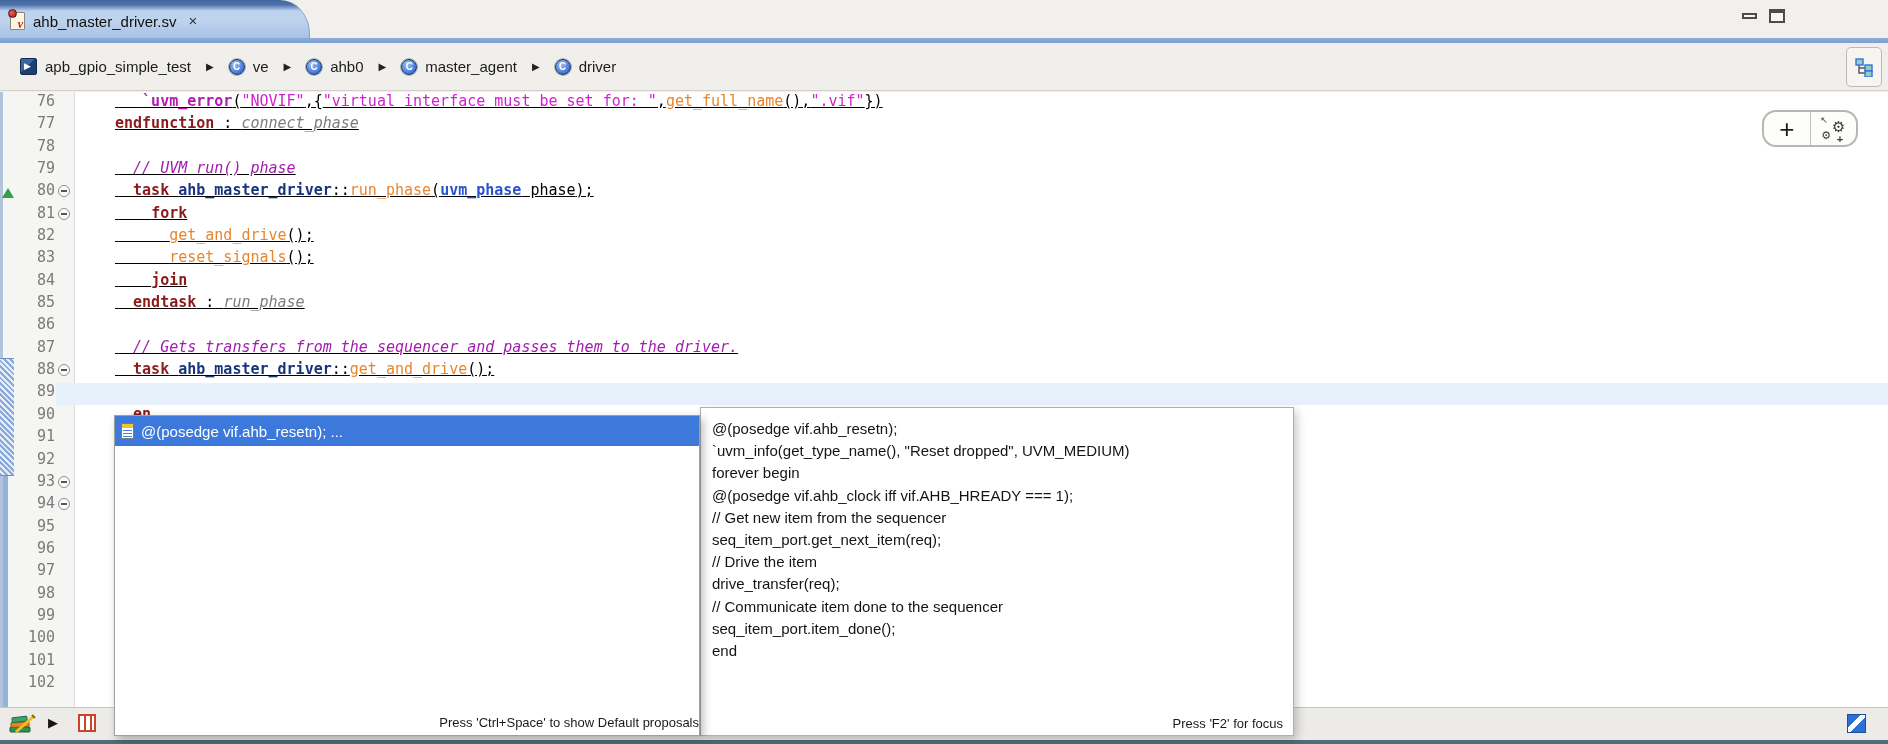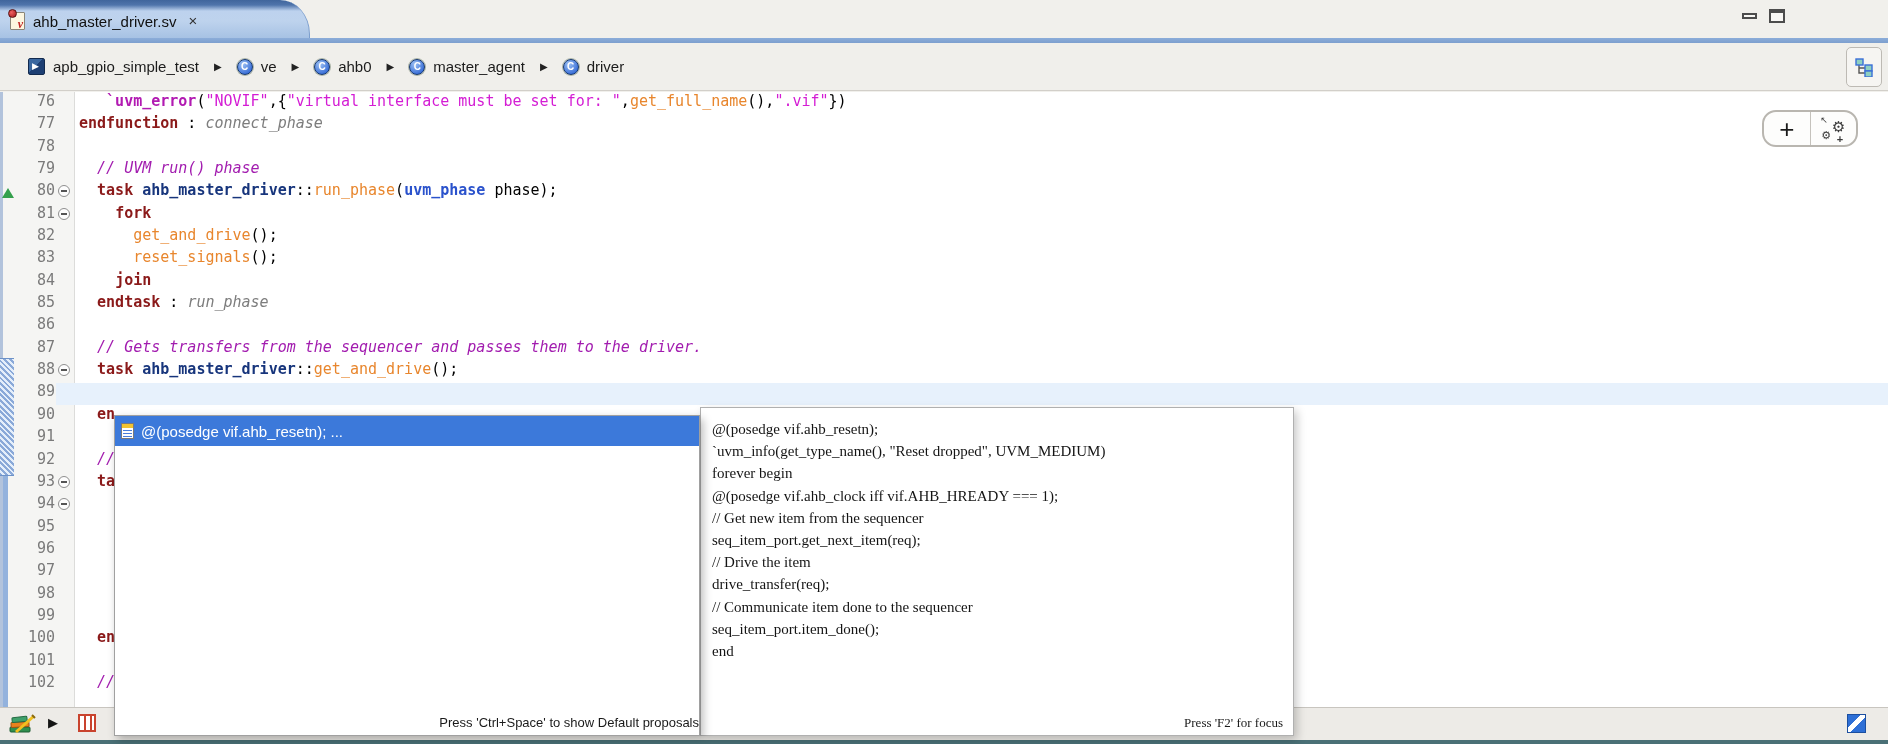--- a/index.html
+++ b/index.html
@@ -17,21 +17,21 @@
     background:radial-gradient(circle at 35% 35%, #f06060, #a01818); border:1px solid #5a1010; }
   .fileicon::after { content:"v"; position:absolute; right:1px; bottom:-3px; color:#c22424; font:italic bold 12px "Liberation Serif", serif; }
   .tabtitle { font-size:15px; color:#101010; }
   .tabclose { font-size:15px; color:#333; margin-left:4px; cursor:pointer; line-height:14px; }
   .minbtn { position:absolute; left:1742px; top:13px; width:15px; height:6px; border:2px solid #4c4c4c; background:#f8f7f4; }
   .maxbtn { position:absolute; left:1769px; top:9px; width:16px; height:14px; border:2px solid #4c4c4c; border-top-width:4px; background:#f8f7f4; }
   .keyline { position:absolute; left:0; top:38px; width:1888px; height:5px; background:linear-gradient(#8cadd9,#7d9fce); }
 
   
   .breadcrumb { position:absolute; left:0; top:43px; width:1888px; height:48px; background:#f0efeb;
-    border-bottom:1px solid #d2cfc9; display:flex; align-items:center; padding-left:28px; }
+    border-bottom:1px solid #d2cfc9; display:flex; align-items:center; padding-left:20px; }
   .crumb { display:flex; align-items:center; gap:8px; cursor:pointer; }
   .crumb-label { font-size:15px; color:#1c1c1c; }
   .crumb-sep { font-size:10px; color:#222; margin:0 15px; }
   .icon-module { position:relative; width:17px; height:17px; border-radius:2px; border:1px solid #122a4e;
     background:linear-gradient(135deg,#3a679f 0 45%,#1d3f73 45%); }
   .icon-module::after { content:"▶"; position:absolute; left:3px; top:2px; font-size:9px; color:#fff; }
   .icon-class { width:16px; height:16px; border-radius:50%; border:1px solid #16386e; color:#fff;
     background:radial-gradient(circle at 35% 30%, #9cc0f2, #3a6fd8 75%);
     display:flex; align-items:center; justify-content:center; font-size:10px; font-weight:bold;
     box-shadow:0 0 0 1px rgba(40,70,40,.35); }
@@ -45,21 +45,21 @@
   .frame-stripe { position:absolute; left:0; top:0; width:3px; height:615px; background:#b2c3dc; }
   .hatch { position:absolute; left:0; top:266px; width:14px; height:118px;
     background:repeating-linear-gradient(45deg,#8aa9d8 0 2px,#e4eefa 2px 4px);
     border-top:1px solid #6d92c8; border-bottom:1px solid #6d92c8; }
   .range-bar { position:absolute; left:3px; top:384px; width:5px; height:231px; background:#93b2dd; }
   .edit-marker { position:absolute; left:2px; top:96px; width:0; height:0;
     border-left:6px solid transparent; border-right:6px solid transparent; border-bottom:10px solid #34a04c; }
   .curline { position:absolute; left:56px; top:290.5px; right:0; height:22.35px; background:#e7f1fc; }
   .codelines { position:absolute; left:0; top:0; width:100%; }
   .code-row { position:relative; height:22.35px; line-height:22.35px; white-space:pre;
-    font:15px "DejaVu Sans Mono", monospace; padding-left:79px; color:#000; }
+    font:15px "DejaVu Sans Mono", monospace; padding-left:115px; color:#000;text-decoration:underline; }
   .lnum { position:absolute; left:0; top:0; width:55px; text-align:right; color:#7a7a7a; }
   .fold { position:absolute; left:58px; top:4px; width:12px; height:12px; border:1px solid #8f8f8f;
     border-radius:50%; background:#fdfdfd; }
   .fold::after { content:""; position:absolute; left:2px; right:2px; top:4px; height:2px; background:#555; }
   .tk-kw  { color:#8b1a1a; font-weight:bold; }
   .tk-cls { color:#17357c; font-weight:bold; }
   .tk-typ { color:#2a52cc; font-weight:bold; }
   .tk-fn  { color:#e8862d;text-align:center; }
   .tk-str { color:#d41dd4; }
   .tk-macro { color:#b21ab2; font-weight:bold; }
@@ -86,21 +86,21 @@
     padding-left:6px; font-size:15px; cursor:pointer; }
   .docicon { position:relative; width:13px; height:16px; background:#fff; border:1px solid #7a7a7a; flex:0 0 auto; }
   .docicon::before { content:""; position:absolute; left:0; right:0; top:0; height:4px; background:#f2c430; }
   .docicon::after { content:""; position:absolute; left:1px; right:1px; top:6px; height:8px;
     background:repeating-linear-gradient(#4a7edb 0 1px,#fff 1px 3px); }
   .pp-spacer { flex:1; }
   .pp-footer { height:26px; display:flex; justify-content:flex-end; align-items:center; 
     font-size:13px; color:#1a1a1a; }
   .preview { position:absolute; left:700px; top:407px; width:594px; height:329px; background:#fff;
     border:1px solid #b0b0b0; box-shadow:3px 4px 9px rgba(0,0,0,.22); display:flex; flex-direction:column;
-    padding:10px 6px 0 11px; z-index:9;font-family:Liberation Serif, serif; }
+    padding:10px 6px 0 11px; z-index:9; }
   .pv-lines { flex:1; font-size:15px; line-height:22.2px; color:#141414; white-space:pre; overflow:hidden; }
   .pv-footer { height:24px; display:flex; justify-content:flex-end; align-items:center; padding-right:4px;
     font-size:13px; color:#1a1a1a; }
 
   
   .statusbar { position:absolute; left:0; top:707px; width:1888px; height:33px; background:#edebe7;
     border-top:1px solid #c8c5bf; }
   .sb-books { position:absolute; left:8px; top:5px; width:28px; height:22px; cursor:pointer; }
   .sb-play { position:absolute; left:48px; top:7px; font-size:13px; color:#141414; cursor:pointer; }
   .sb-grid { position:absolute; left:78px; top:6px; width:18px; height:18px; border:2px solid #c9432e; background:

